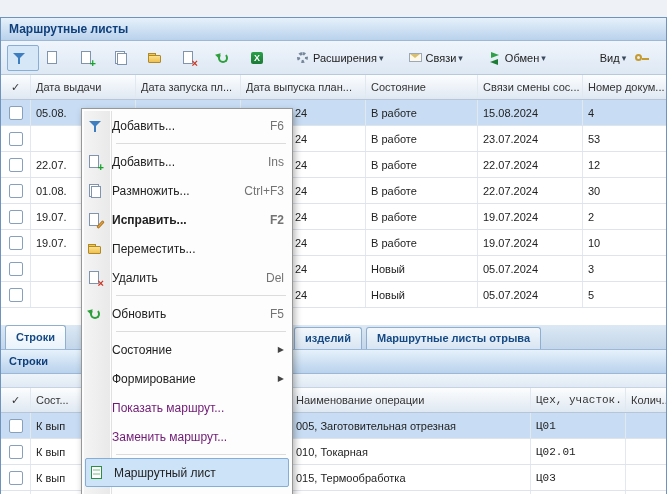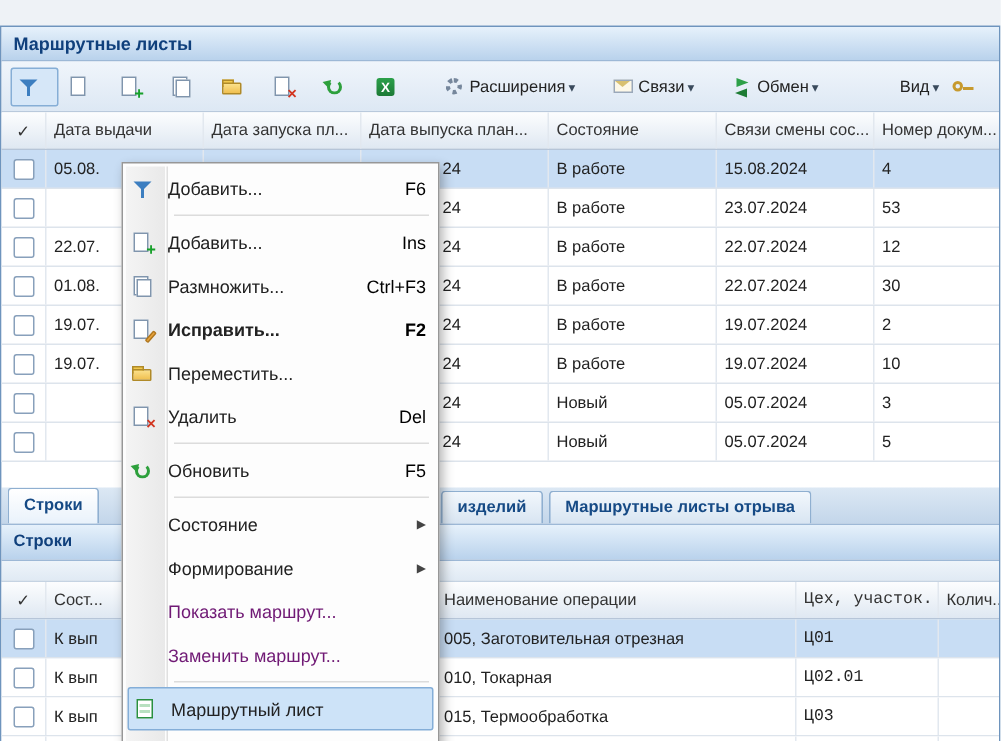--- a/index.html
+++ b/index.html
@@ -117,21 +117,21 @@
     background:#fdfdfd; border:1px solid #979797; box-shadow:2px 3px 7px rgba(0,0,0,.3);
     padding:2px; z-index:10; font-size:12px; }
   .context-menu::before { content:""; position:absolute; left:2px; top:2px; bottom:2px; width:26px;
     background:linear-gradient(to right,#f4f4f4,#e9e9e9); }
   .context-menu::after { content:""; position:absolute; left:29px; top:2px; bottom:2px; width:1px; background:#e0e0e0; }
   .mitem { position:relative; z-index:1; display:flex; align-items:center; height:29px; padding:0 6px 0 3px; gap:9px; }
   .mitem.bold { font-weight:bold; }
   .mitem.disabled { color:#701a75; }
   .mitem.highlighted { height:27px; margin:1px; background:#cde3f8; border:1px solid #84aed8; border-radius:2px; }
   .mlabel { flex:1 1 auto; white-space:nowrap; overflow:hidden; }
-  .mshort { padding-left:10px; color:#000000; }
+  .mshort { padding-left:10px; color:#737373; }
   .marrow { font-size:8px; color:#444; }
   .msep { position:relative; z-index:1; height:1px; background:#dcdcdc; margin:3px 4px 3px 32px; }
 </style>
 </head>
 <body>
 
 <div class="window">
   <div class="titlebar">Маршрутные листы</div>
 
   <div class="toolbar">

